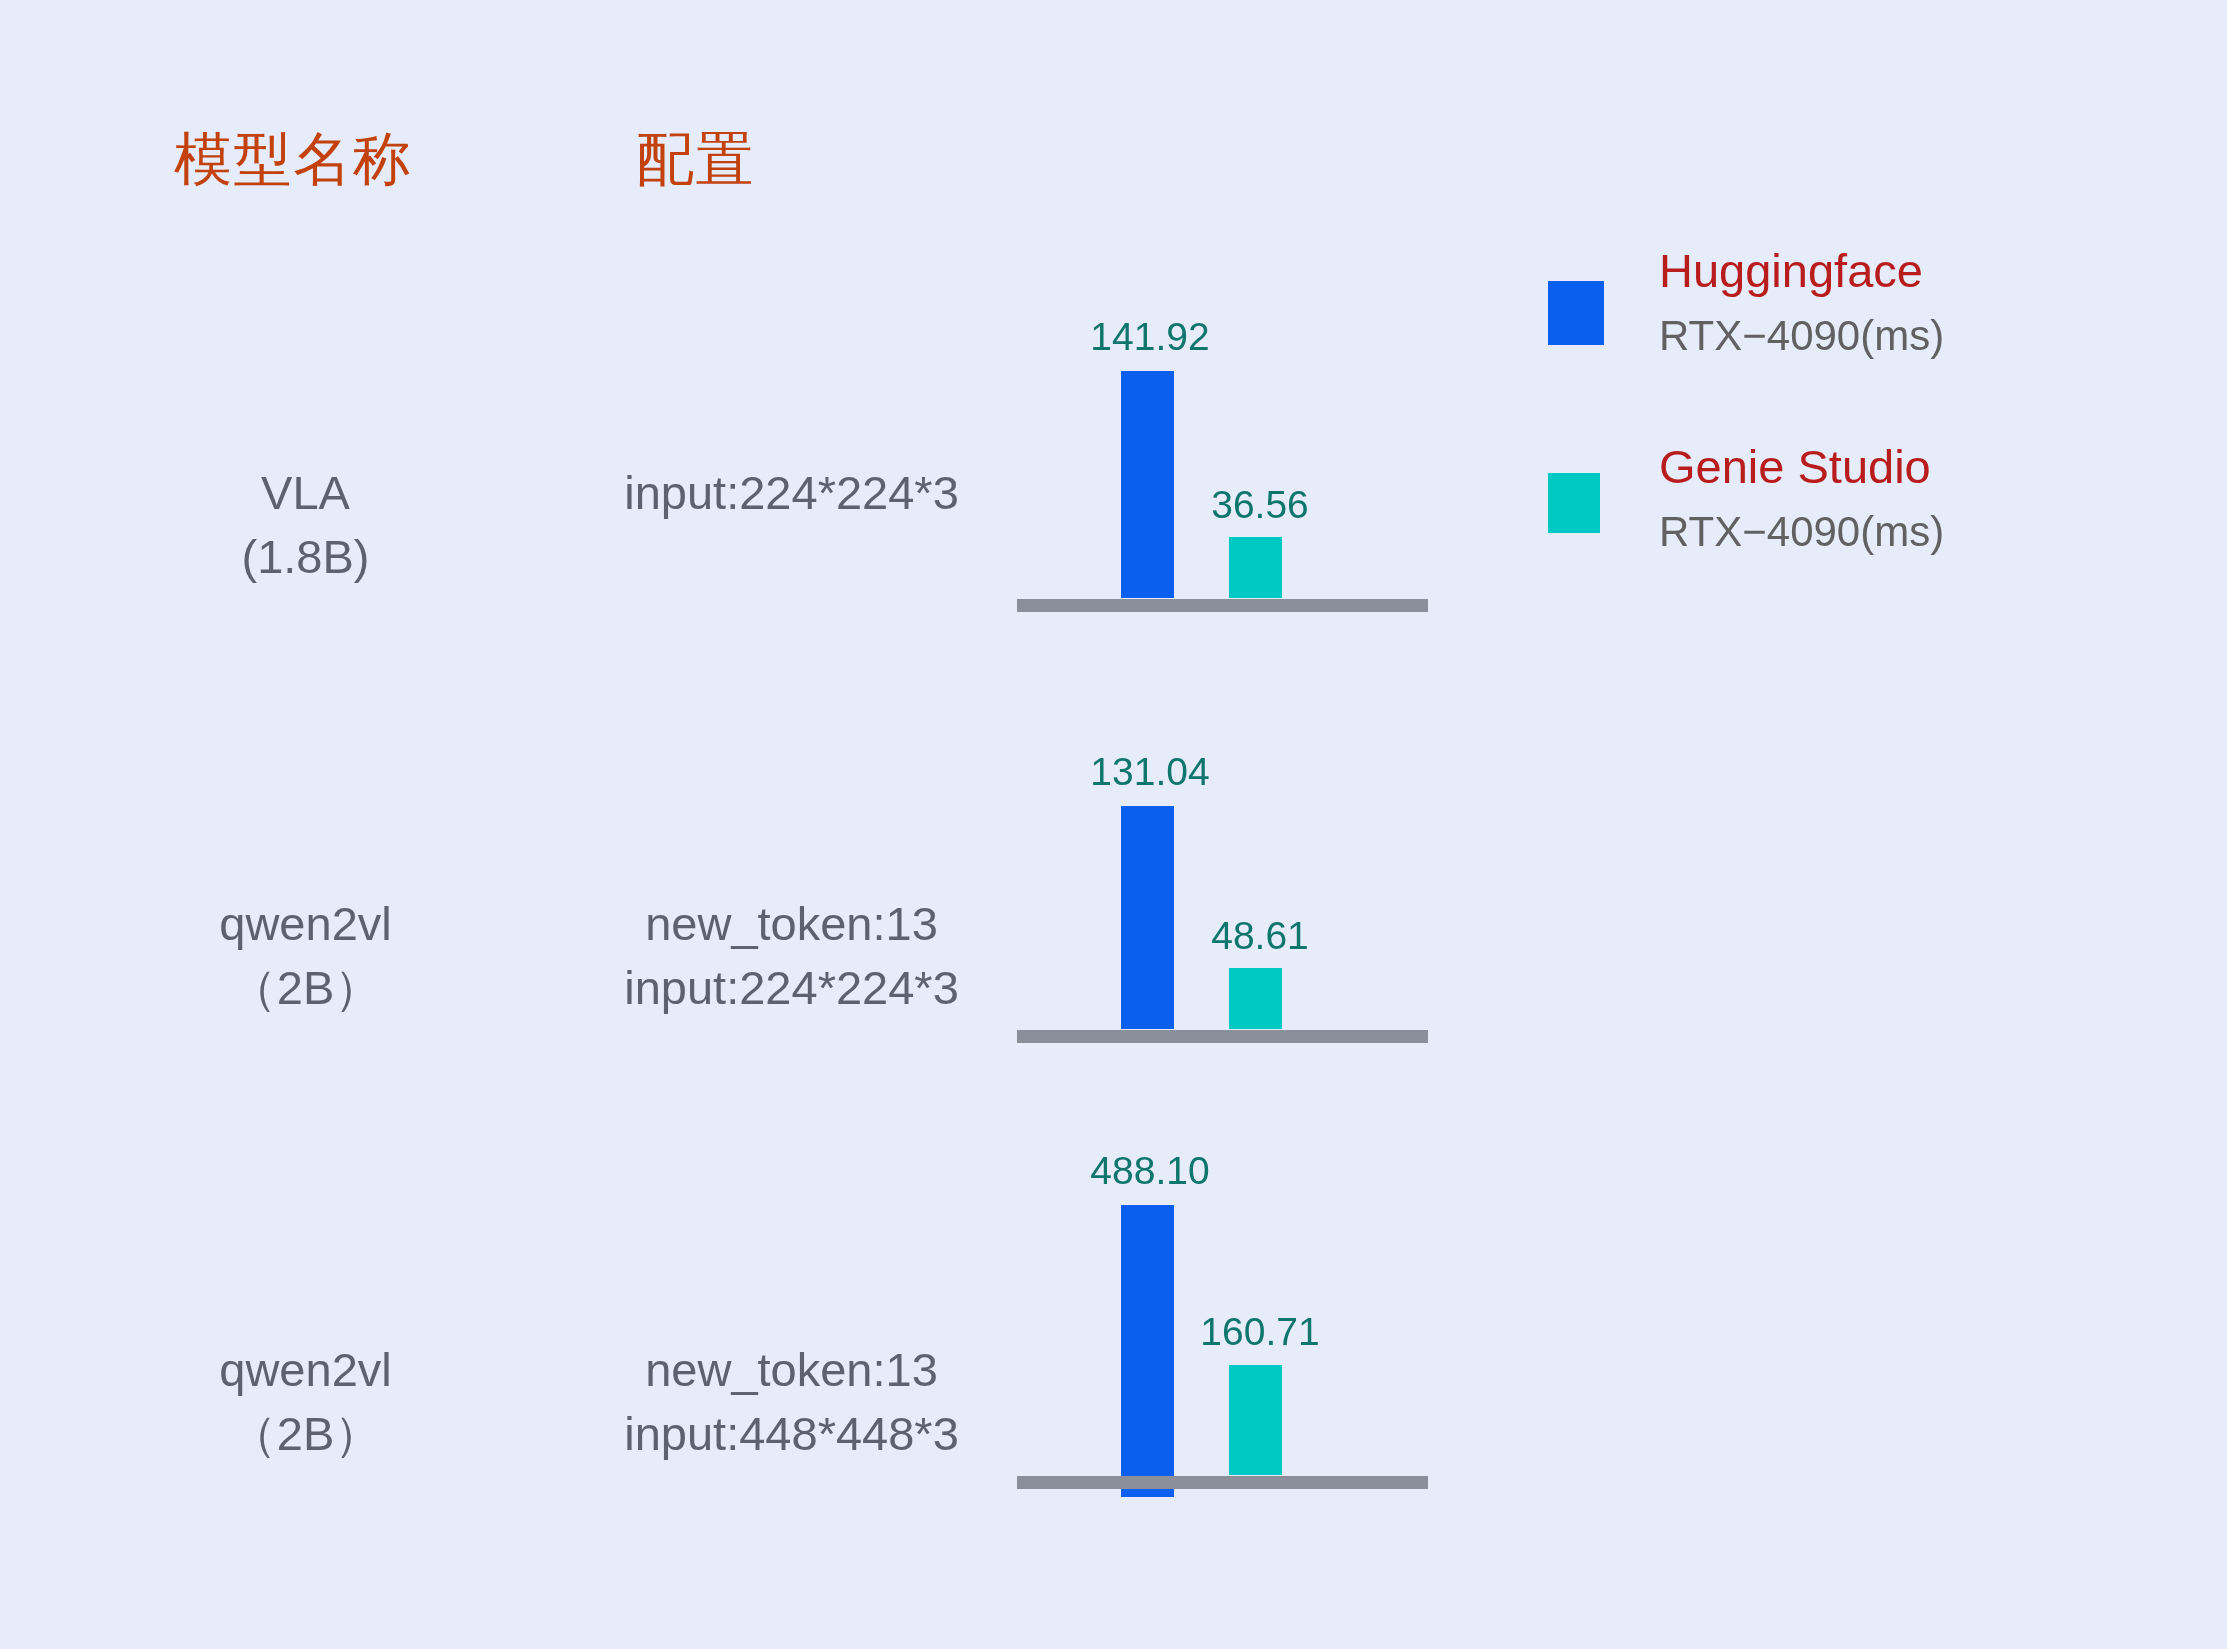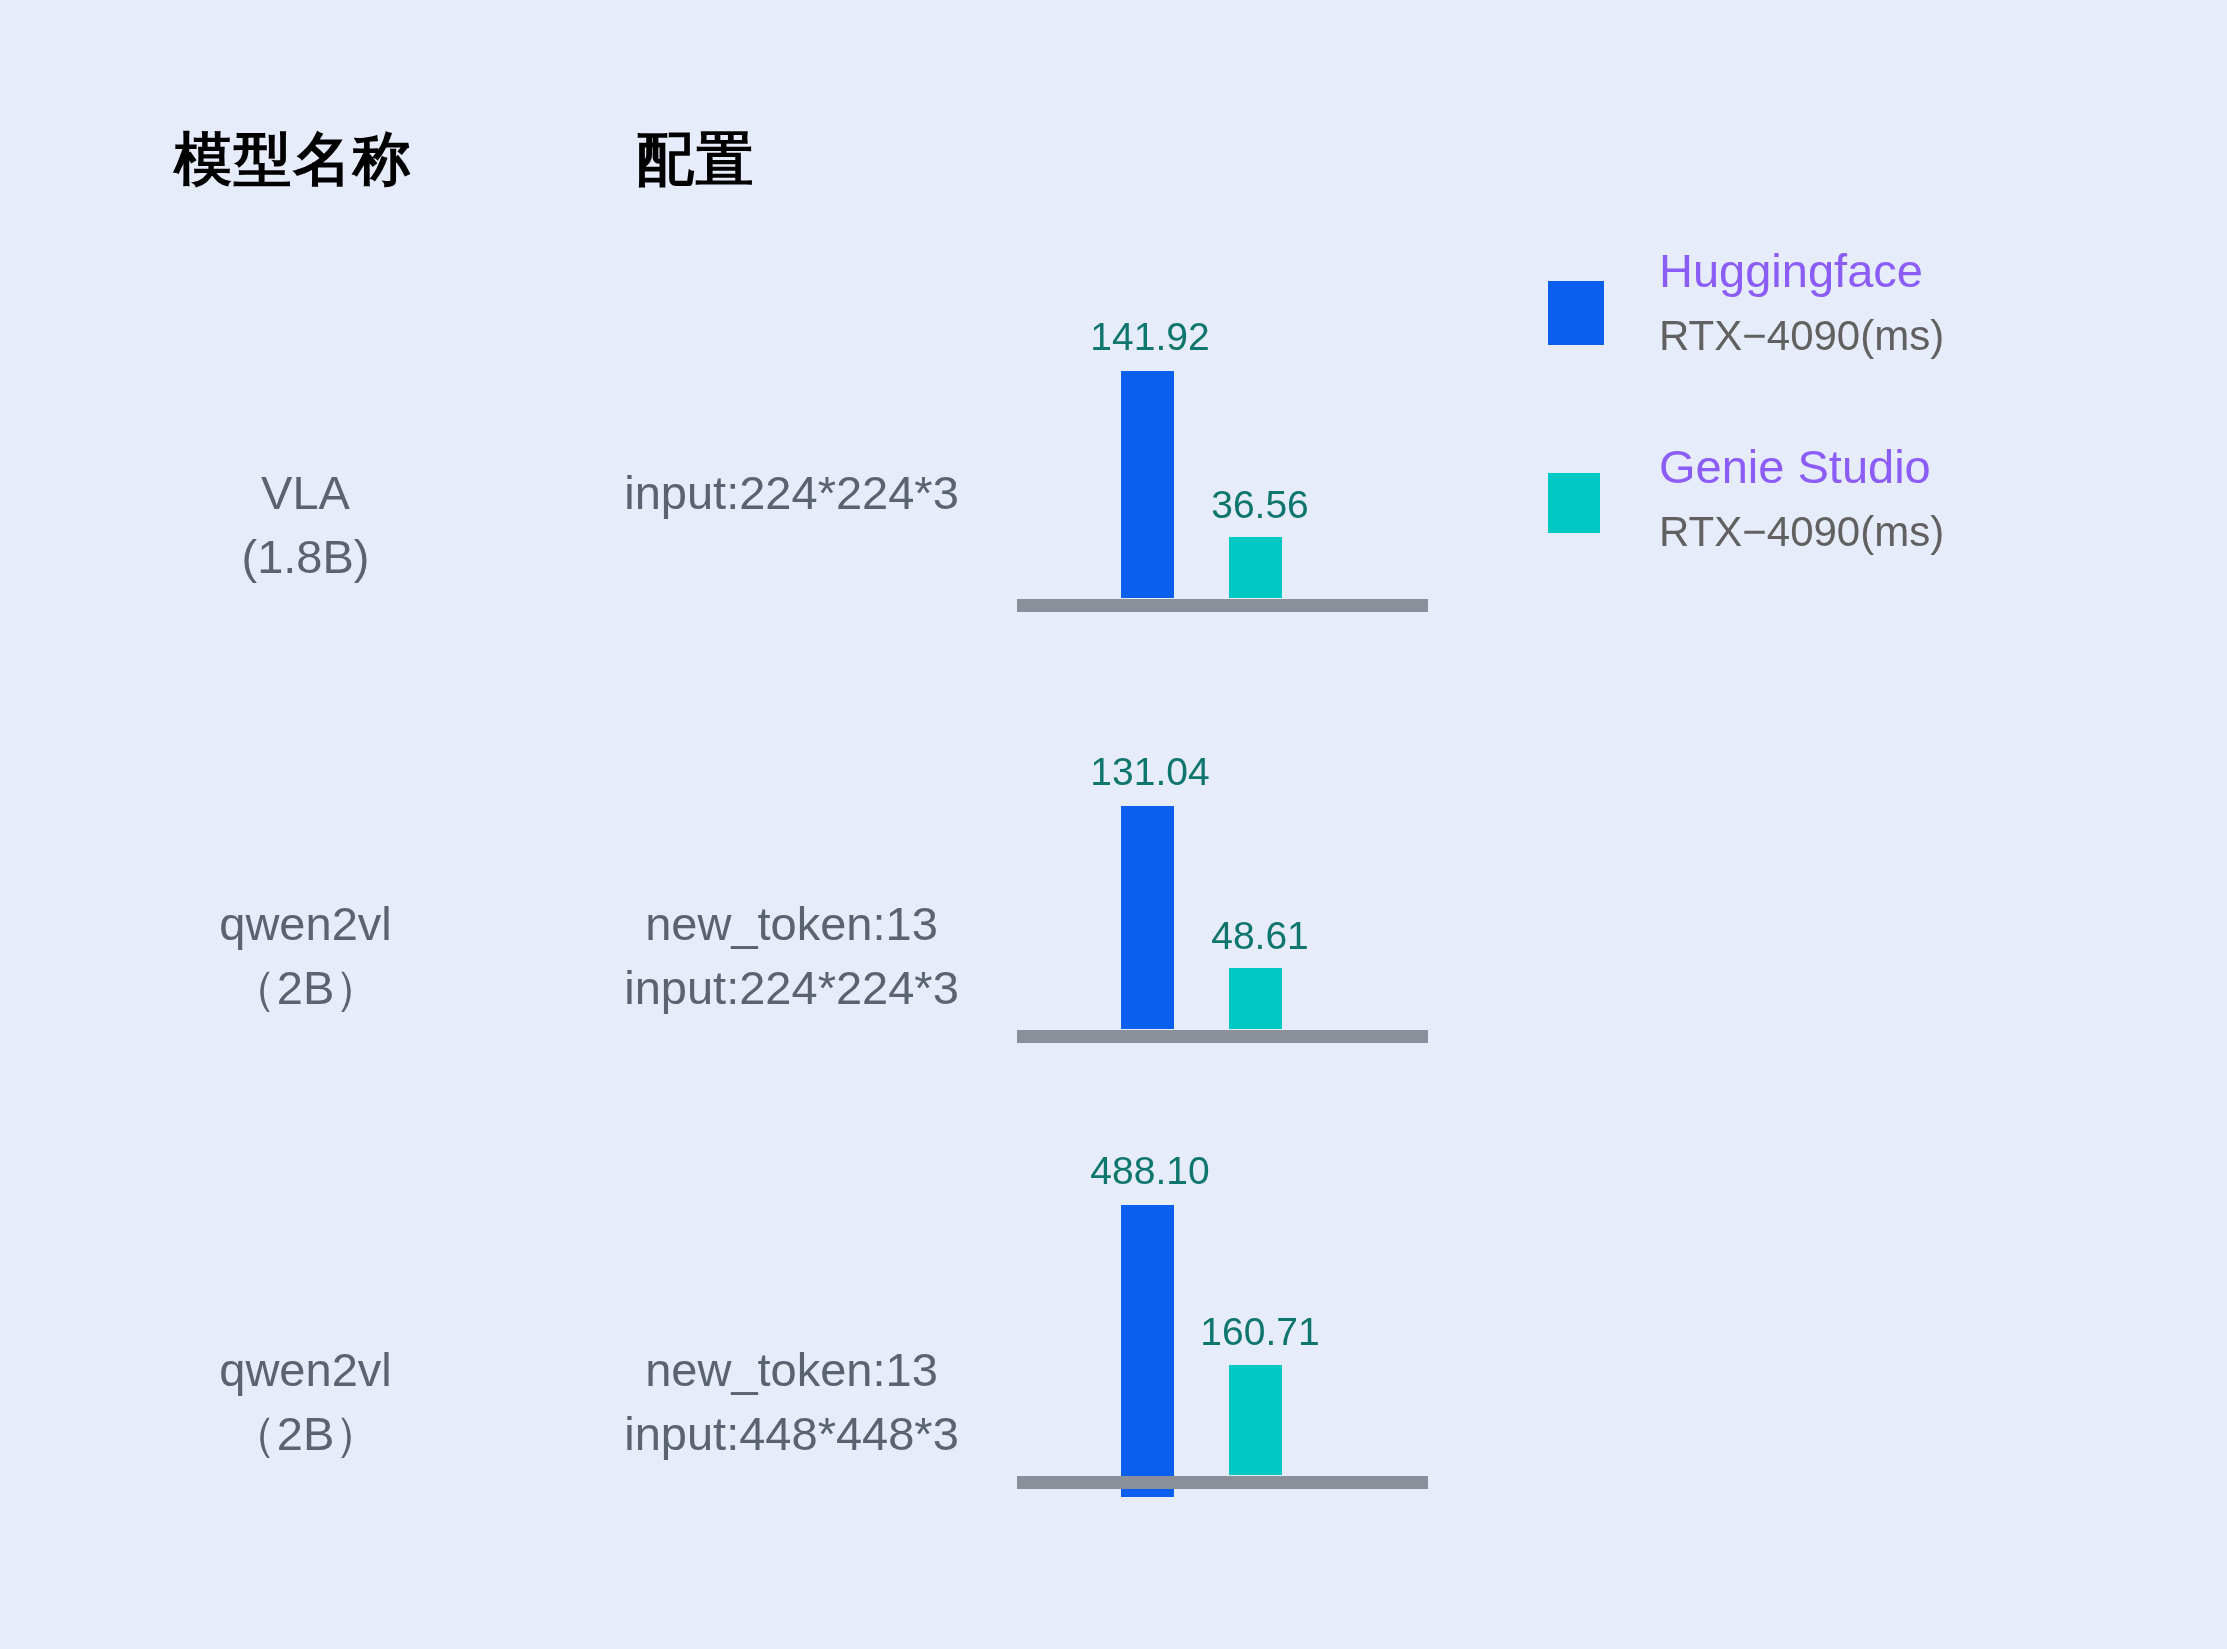--- a/index.html
+++ b/index.html
@@ -21,22 +21,22 @@
   .headers {
     position: absolute;
     top: 121px;
     left: 0;
     width: 2227px;
     height: 94px;
   }
   .col-header {
     position: absolute;
     font-size: 58px;
-    font-weight: 700;
-    color: #000000;
+    font-weight: 400;
+    color: #c2410c;
     letter-spacing: 1.6px;
     white-space: nowrap;
   }
   .col-header.model  { left: 174px; top: 0; }
   .col-header.config { left: 636px; top: 0; }
 
   
   .row {
     position: absolute;
     left: 0;
@@ -120,21 +120,21 @@
     width: 56px;
     height: 64px;
   }
   .legend-swatch.hf    { background: #0a5fee; }
   .legend-swatch.genie { background: #00c9c4; }
   .legend-title {
     position: absolute;
     left: 111px;
     top: 0;
     font-size: 47px;
-    color: #8b5cf6;
+    color: #b91c1c;
     white-space: nowrap;
   }
   .legend-sub {
     position: absolute;
     left: 111px;
     top: 69px;
     font-size: 42px;
     color: #616161;
     white-space: nowrap;
   }

